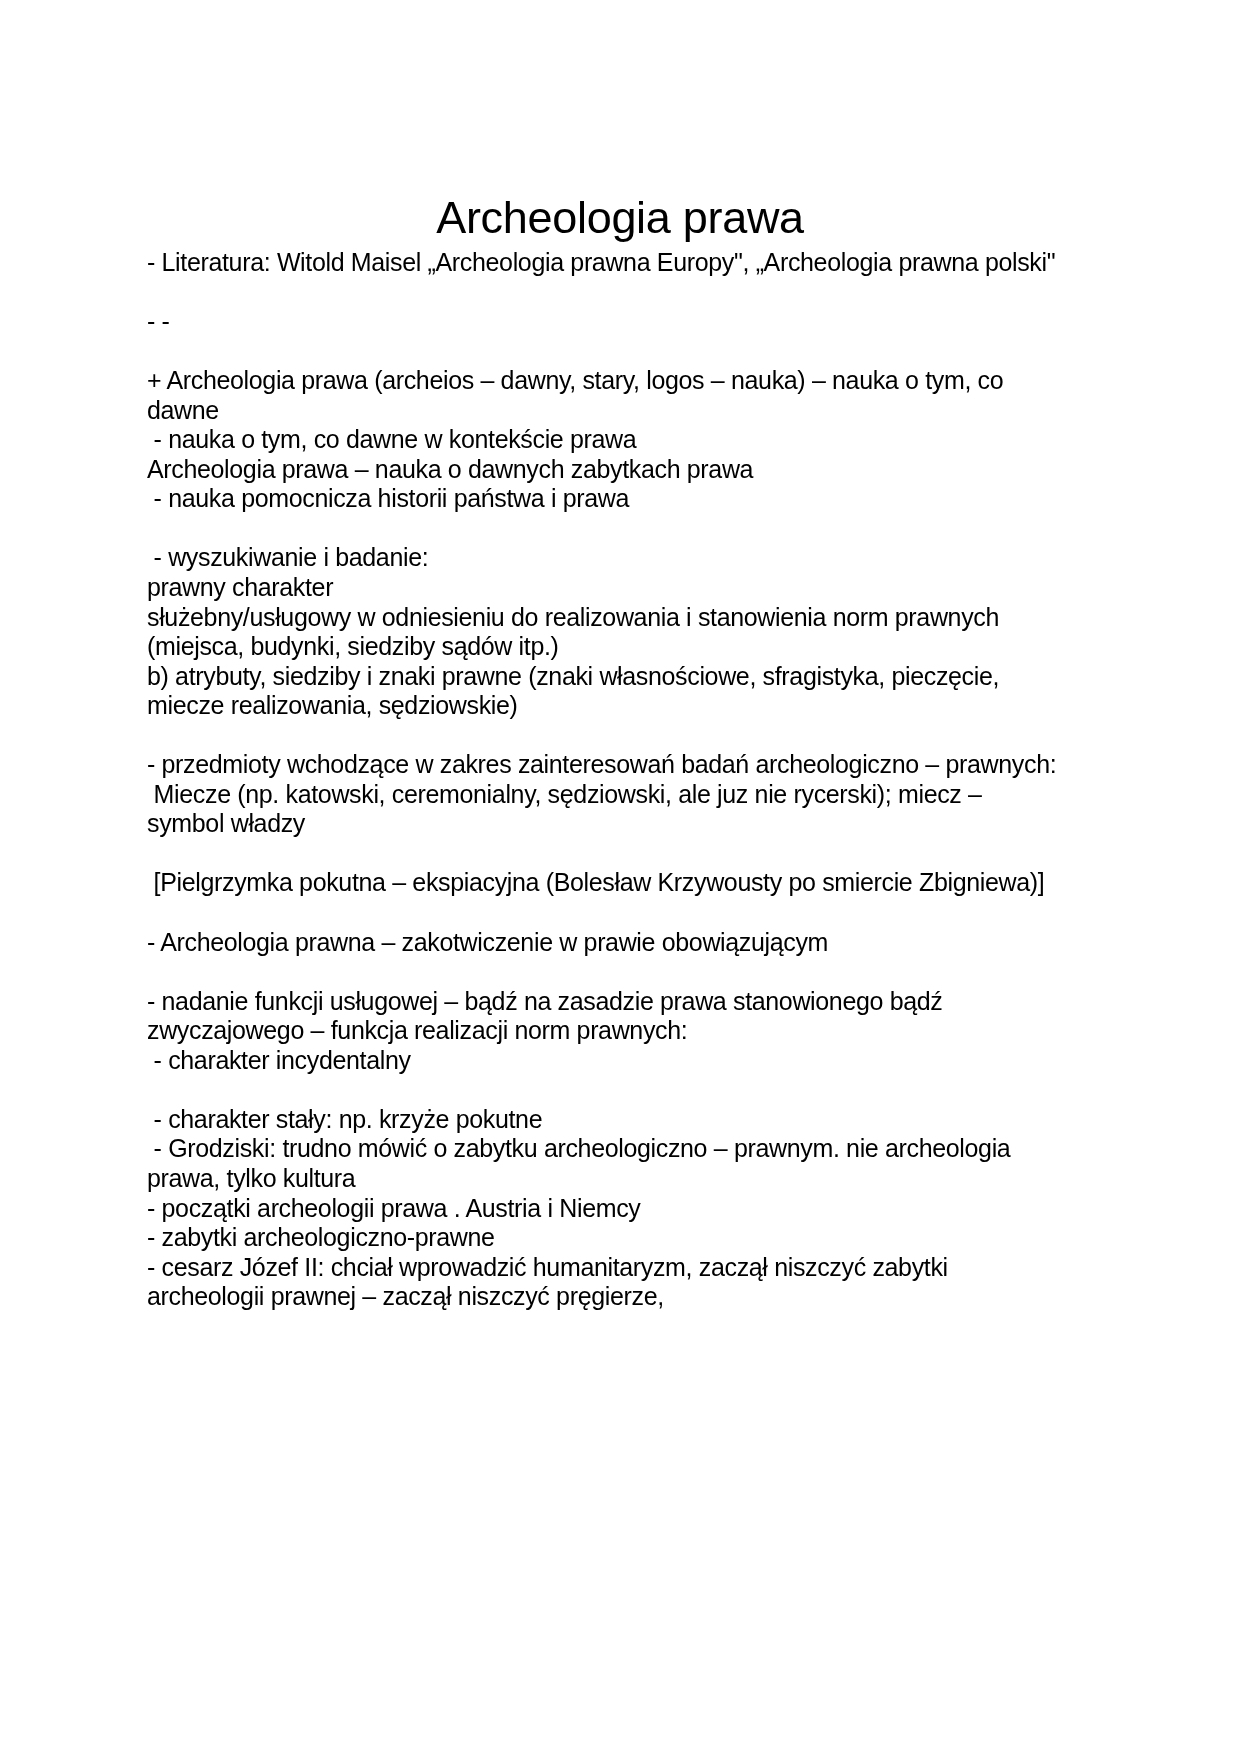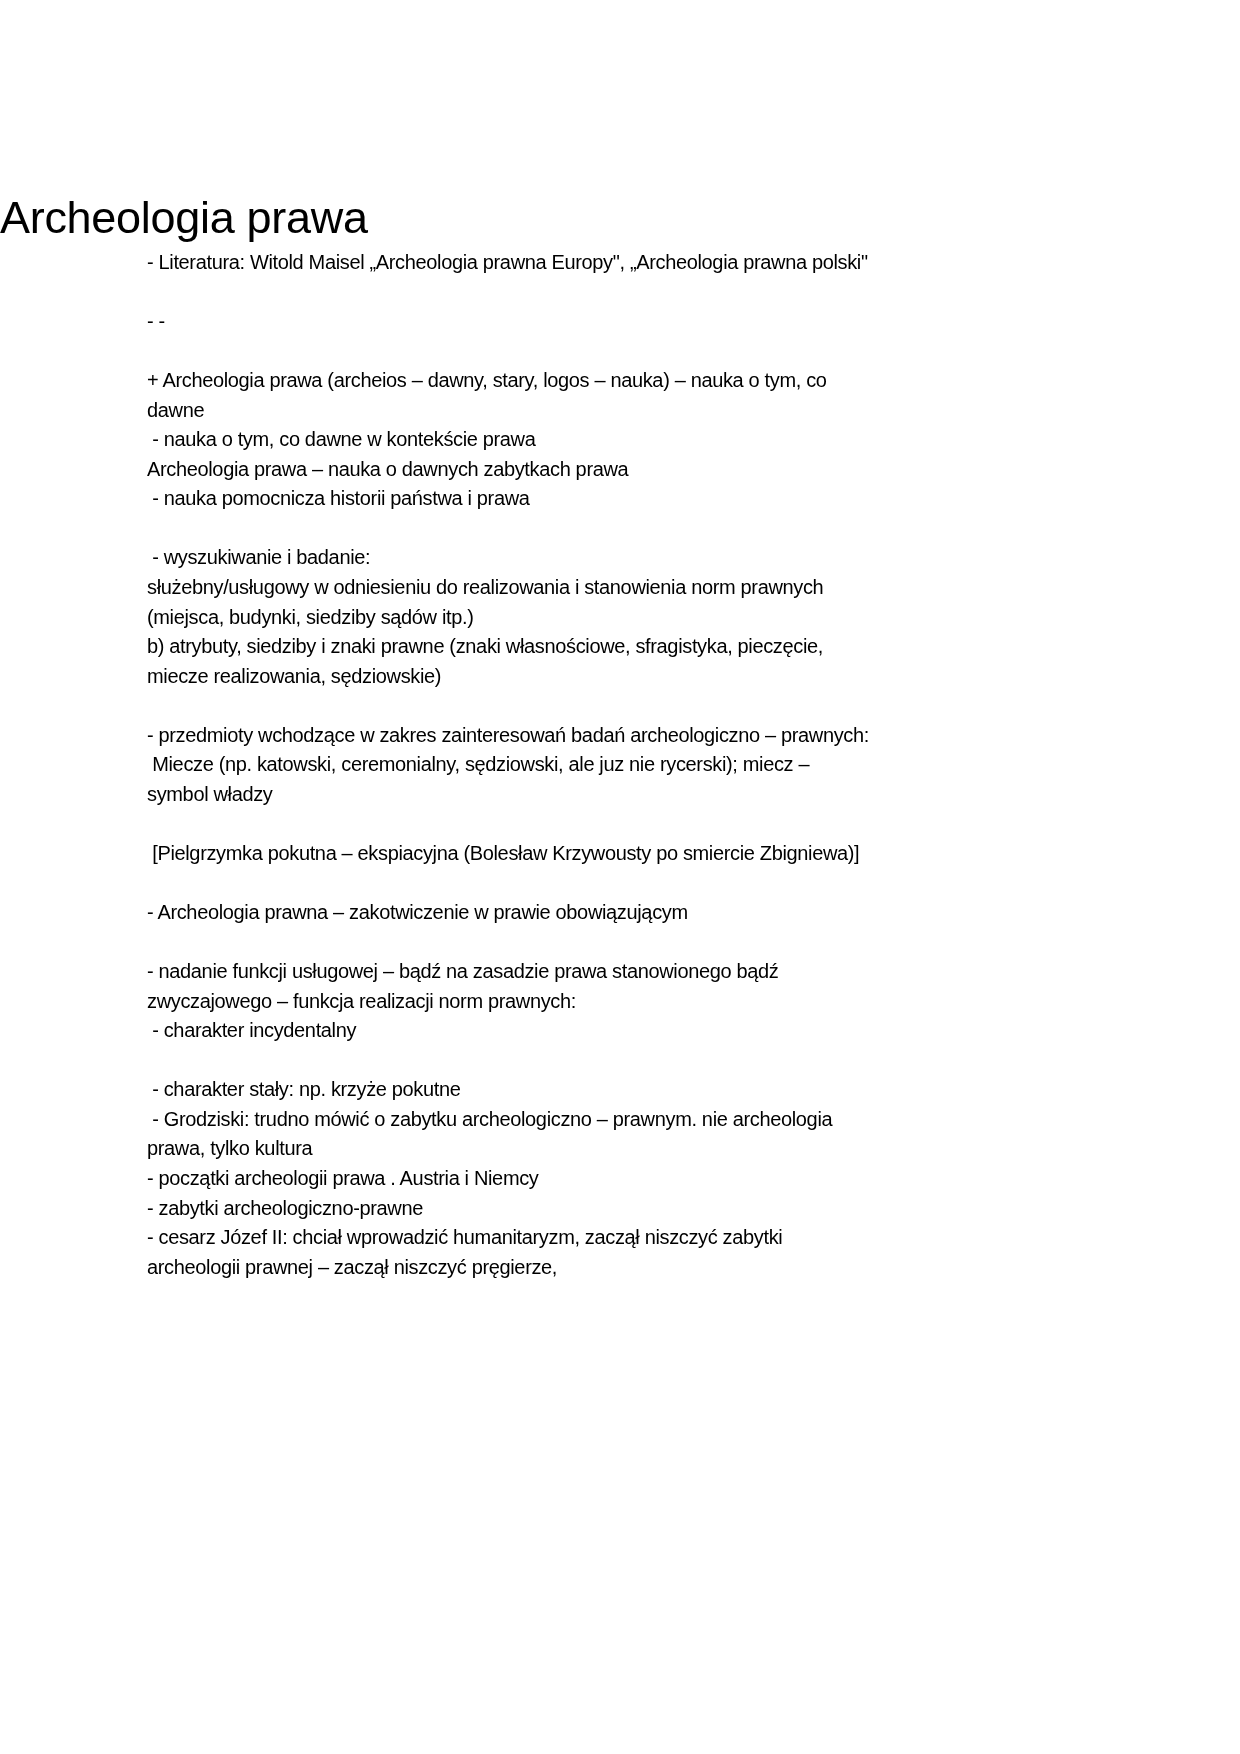--- a/index.html
+++ b/index.html
@@ -20,31 +20,31 @@
     left: 0; top: 0;
     width: 1240px;
     height: 1754px;
     background: #ffffff;
   }
   .title {
     position: absolute;
     left: 0;
     width: 1240px;
     top: 190px;
-    text-align: left;
+    text-align: center;
     font-size: 45px;
     line-height: 56px;
     letter-spacing: -0.3px;
   }
   .body-text {
     position: absolute;
     left: 147px;
     top: 248px;
     width: 960px;
-    font-size: 20px;
+    font-size: 25px;
     line-height: 29.55px;
     letter-spacing: -0.35px;
   }
   .line {
     display: block;
     white-space: pre;
     height: 29.55px;
   }
 </style>
 </head>
@@ -58,20 +58,21 @@
     <span class="line"></span>
     <span class="line">- -</span>
     <span class="line"></span>
     <span class="line">+ Archeologia prawa (archeios – dawny, stary, logos – nauka) – nauka o tym, co</span>
     <span class="line">dawne</span>
     <span class="line"> - nauka o tym, co dawne w kontekście prawa</span>
     <span class="line">Archeologia prawa – nauka o dawnych zabytkach prawa</span>
     <span class="line"> - nauka pomocnicza historii państwa i prawa</span>
     <span class="line"></span>
     <span class="line"> - wyszukiwanie i badanie:</span>
+    <span class="line">prawny charakter</span>
     <span class="line">służebny/usługowy w odniesieniu do realizowania i stanowienia norm prawnych</span>
     <span class="line">(miejsca, budynki, siedziby sądów itp.)</span>
     <span class="line">b) atrybuty, siedziby i znaki prawne (znaki własnościowe, sfragistyka, pieczęcie,</span>
     <span class="line">miecze realizowania, sędziowskie)</span>
     <span class="line"></span>
     <span class="line">- przedmioty wchodzące w zakres zainteresowań badań archeologiczno – prawnych:</span>
     <span class="line"> Miecze (np. katowski, ceremonialny, sędziowski, ale juz nie rycerski); miecz –</span>
     <span class="line">symbol władzy</span>
     <span class="line"></span>
     <span class="line"> [Pielgrzymka pokutna – ekspiacyjna (Bolesław Krzywousty po smiercie Zbigniewa)]</span>

